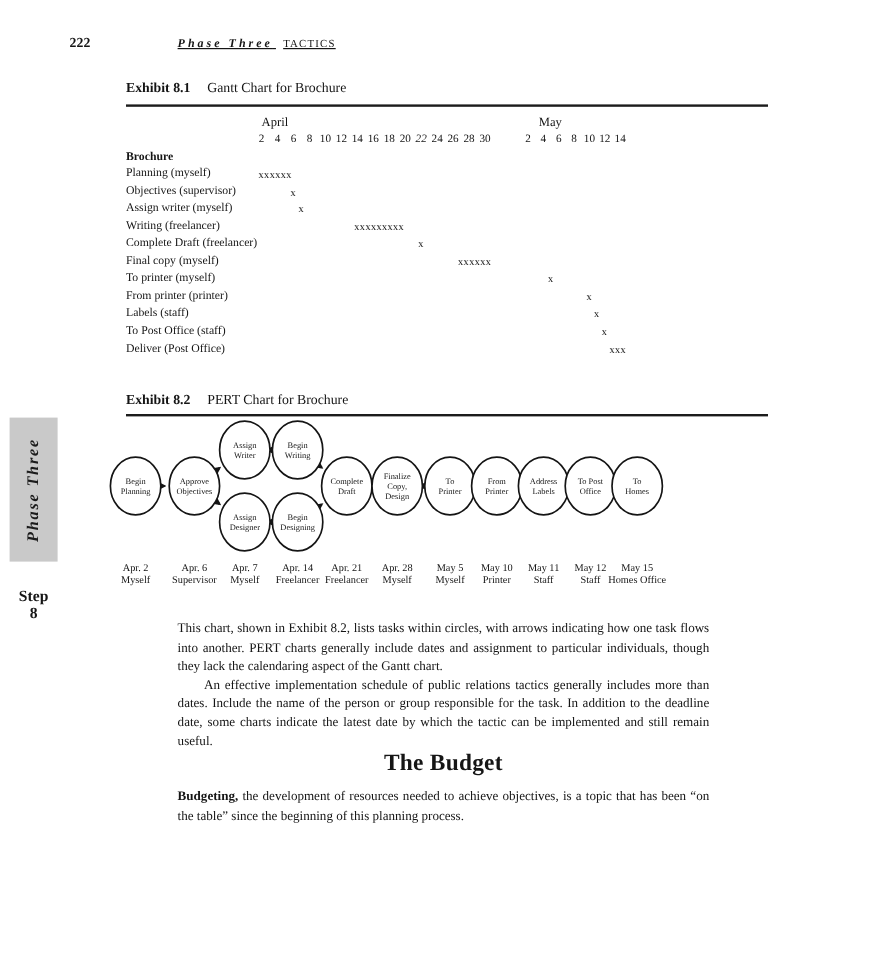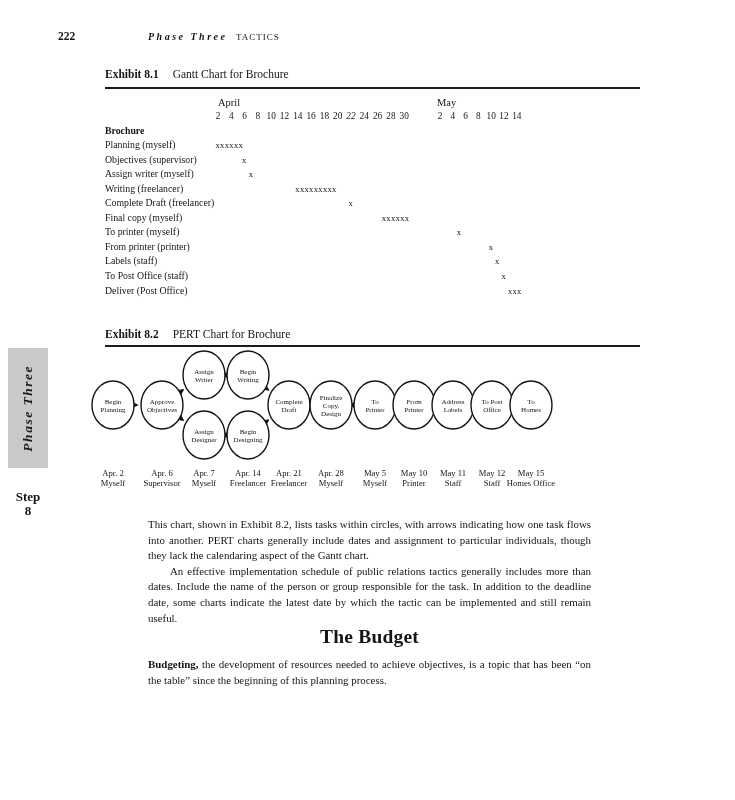--- a/index.html
+++ b/index.html
@@ -3,21 +3,21 @@
 <meta charset="utf-8">
 <style>
   * { margin:0; padding:0; box-sizing:border-box; }
   html,body { background:#ffffff; }
   .page {
     position:relative; width:735px; height:800px; background:#ffffff;
     font-family:"Liberation Serif", serif; color:#151515; overflow:hidden;border-radius:28px;
   }
   
   .pagenum { position:absolute; left:58px; top:30px; font-size:11.5px; font-weight:bold; }
-  .runhead { position:absolute; left:148px; top:31px; font-size:10px; }
+  .runhead { position:absolute; left:148px; top:31px; font-size:10px;text-decoration:underline; }
   .runhead .rh-italic { font-style:italic; font-weight:600; letter-spacing:2.5px; }
   .runhead .rh-caps { font-size:9px; letter-spacing:1px; margin-left:6px; }
   
   .exh-title { position:absolute; left:105px; font-size:11.5px; }
   .exh-title b { margin-right:14px; }
   .rule { position:absolute; left:105px; width:535px; height:2px; background:#1c1c1c; }
   
   .gantt { position:absolute; left:105px; top:94px; width:560px; height:210px; font-size:9.8px; }
   .gantt .month { position:absolute; top:3px; font-size:10.5px; }
   .gantt .day { position:absolute; top:17px; font-size:9.3px; transform:translateX(-50%); }
@@ -72,21 +72,21 @@
       <span class="day" style="left: 179.5px;">12</span>
       <span class="day" style="left: 192.8px;">14</span>
       <span class="day" style="left: 206.1px;">16</span>
       <span class="day" style="left: 219.4px;">18</span>
       <span class="day" style="left: 232.7px;">20</span>
       <span class="day" style="left: 246px; font-style: italic;">22</span>
       <span class="day" style="left: 259.3px;">24</span>
       <span class="day" style="left: 272.6px;">26</span>
       <span class="day" style="left: 285.9px;">28</span>
       <span class="day" style="left: 299.2px;">30</span>
-      <span class="month" style="left: 332px; text-align: right;">May</span>
+      <span class="month" style="left: 344px; text-align: right;">May</span>
       <span class="day" style="left: 335px;">2</span>
       <span class="day" style="left: 347.8px;">4</span>
       <span class="day" style="left: 360.6px;">6</span>
       <span class="day" style="left: 373.4px;">8</span>
       <span class="day" style="left: 386.2px;">10</span>
       <span class="day" style="left: 399px;">12</span>
       <span class="day" style="left: 411.8px;">14</span>
       <span class="group" style="">Brochure</span>
       <span class="rowlabel" style="top: 45px;">Planning (myself)</span>
       <span class="marks" style="top: 46px; left: 110.5px;">xxxxxx</span>

